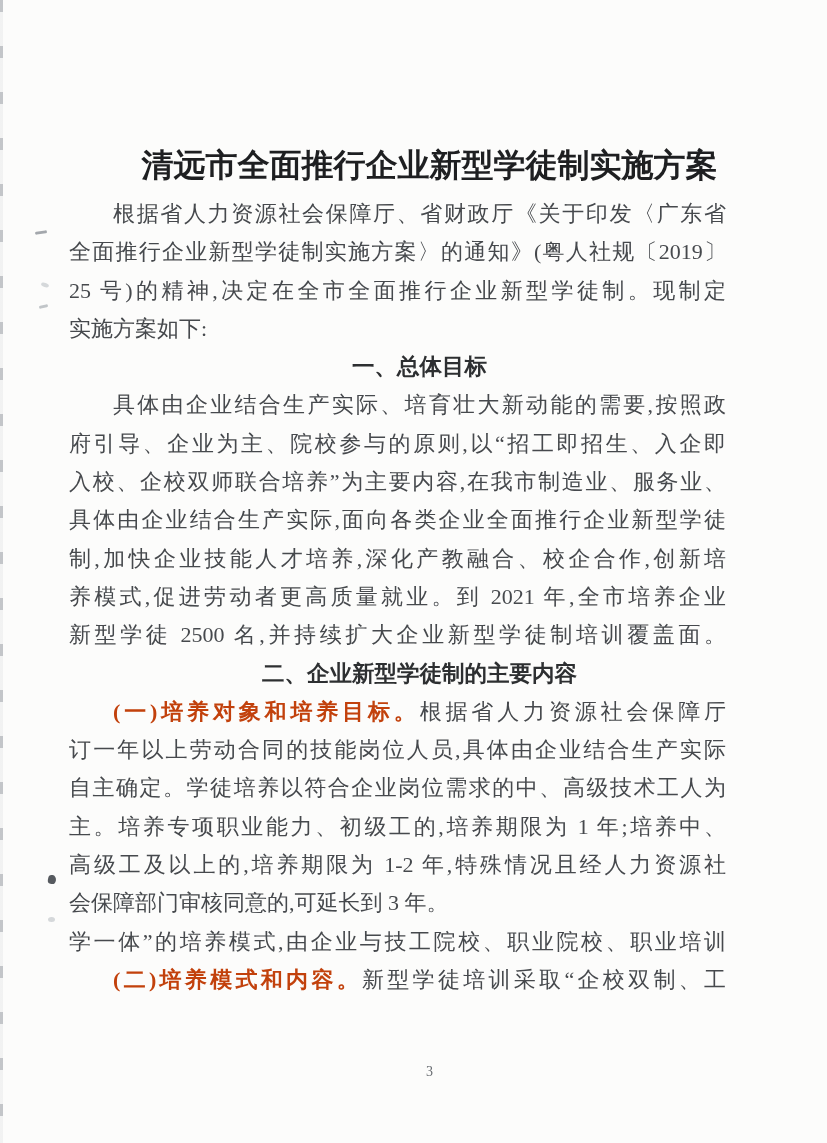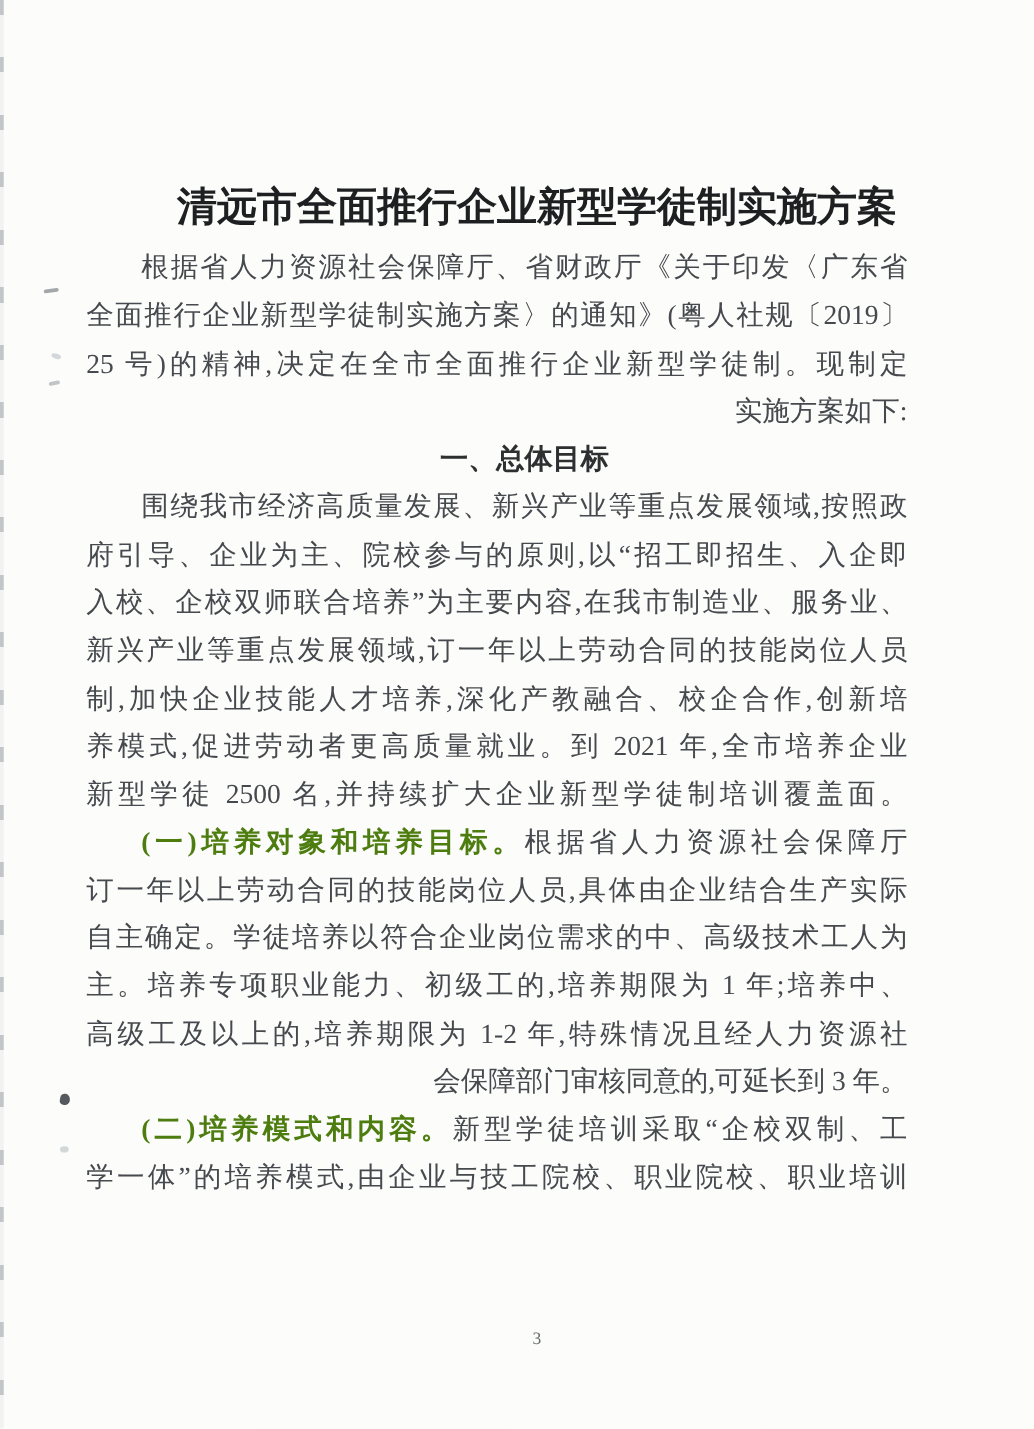--- a/index.html
+++ b/index.html
@@ -42,31 +42,31 @@
     font-size: 22px;
     color: #46494d;
   }
   .line {
     margin: 0;
     height: 38.3px;
     line-height: 38.3px;
     overflow: hidden;
   }
   .fill { text-align: justify; text-align-last: justify; }
-  .end  { text-align: right; margin-left: 22px; }
+  .end  { text-align: left; }
   .indent { text-indent: 44px; }
   .heading {
     font-family: "Liberation Sans", sans-serif;
     font-weight: 700;
     font-size: 22.5px;
     color: #2d2f31;
     text-indent: 44px;
     text-align: center;
   }
-  .lead { font-weight: 700; color: #4d7c0f; }
+  .lead { font-weight: 700; color: #c2410c; }
   .page-number {
     position: absolute;
     top: 1064px; left: 0;
     width: 100%;
     text-align: center;
     font-size: 14px;
     color: #686c71;
   }
   .smudge { position: absolute; }
   .smudge-1 {
@@ -115,36 +115,37 @@
 
   <div class="doc-body">
 
     <p class="line indent fill"><span>根据省人力资源社会保障厅、省财政厅《关于印发〈广东省</span></p>
     <p class="line fill"><span>全面推行企业新型学徒制实施方案〉的通知》(粤人社规〔2019〕</span></p>
     <p class="line fill"><span>25 号)的精神,决定在全市全面推行企业新型学徒制。现制定</span></p>
     <p class="line end"><span>实施方案如下:</span></p>
 
     <p class="line heading"><span>一、总体目标</span></p>
 
-    <p class="line indent fill"><span>围绕我市经济高质量发展、新兴产业等重点发展领域,按照政</span></p>
+    <p class="line indent fill"><span>具体由企业结合生产实际、培育壮大新动能的需要,按照政</span></p>
     <p class="line fill"><span>府引导、企业为主、院校参与的原则,以“招工即招生、入企即</span></p>
     <p class="line fill"><span>入校、企校双师联合培养”为主要内容,在我市制造业、服务业、</span></p>
-    <p class="line fill"><span>新兴产业等重点发展领域,订一年以上劳动合同的技能岗位人员</span></p>
+    <p class="line fill"><span>具体由企业结合生产实际,面向各类企业全面推行企业新型学徒</span></p>
     <p class="line fill"><span>制,加快企业技能人才培养,深化产教融合、校企合作,创新培</span></p>
     <p class="line fill"><span>养模式,促进劳动者更高质量就业。到 2021 年,全市培养企业</span></p>
     <p class="line fill"><span>新型学徒 2500 名,并持续扩大企业新型学徒制培训覆盖面。</span></p>
 
+    <p class="line heading"><span>二、企业新型学徒制的主要内容</span></p>
 
     <p class="line indent fill"><span class="lead">(一)培养对象和培养目标。</span><span>根据省人力资源社会保障厅</span></p>
     <p class="line fill"><span>订一年以上劳动合同的技能岗位人员,具体由企业结合生产实际</span></p>
     <p class="line fill"><span>自主确定。学徒培养以符合企业岗位需求的中、高级技术工人为</span></p>
     <p class="line fill"><span>主。培养专项职业能力、初级工的,培养期限为 1 年;培养中、</span></p>
     <p class="line fill"><span>高级工及以上的,培养期限为 1-2 年,特殊情况且经人力资源社</span></p>
     <p class="line end"><span>会保障部门审核同意的,可延长到 3 年。</span></p>
 
+    <p class="line fill"><span>学一体”的培养模式,由企业与技工院校、职业院校、职业培训</span></p>
     <p class="line indent fill"><span class="lead">(二)培养模式和内容。</span><span>新型学徒培训采取“企校双制、工</span></p>
-    <p class="line fill"><span>学一体”的培养模式,由企业与技工院校、职业院校、职业培训</span></p>
 
   </div>
 
   <div class="page-number">3</div>
 
 </div>
 
 </body></html>

